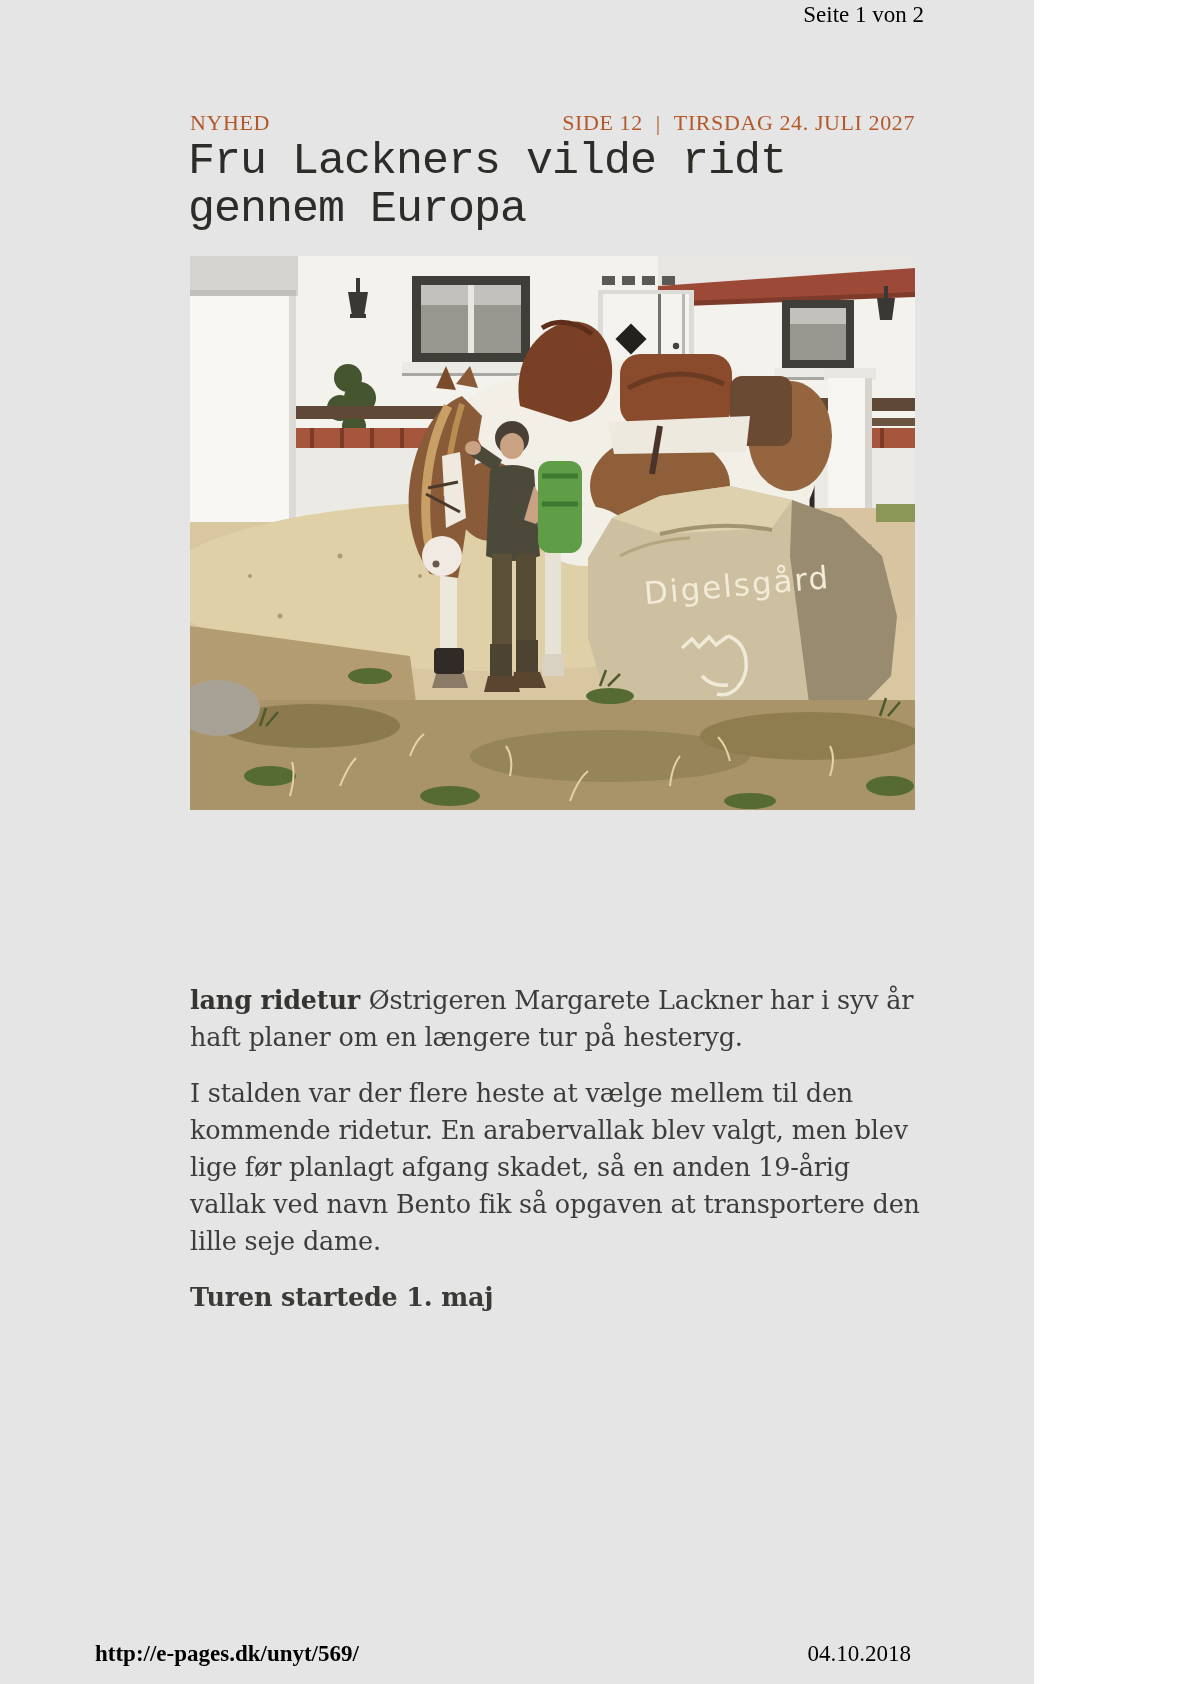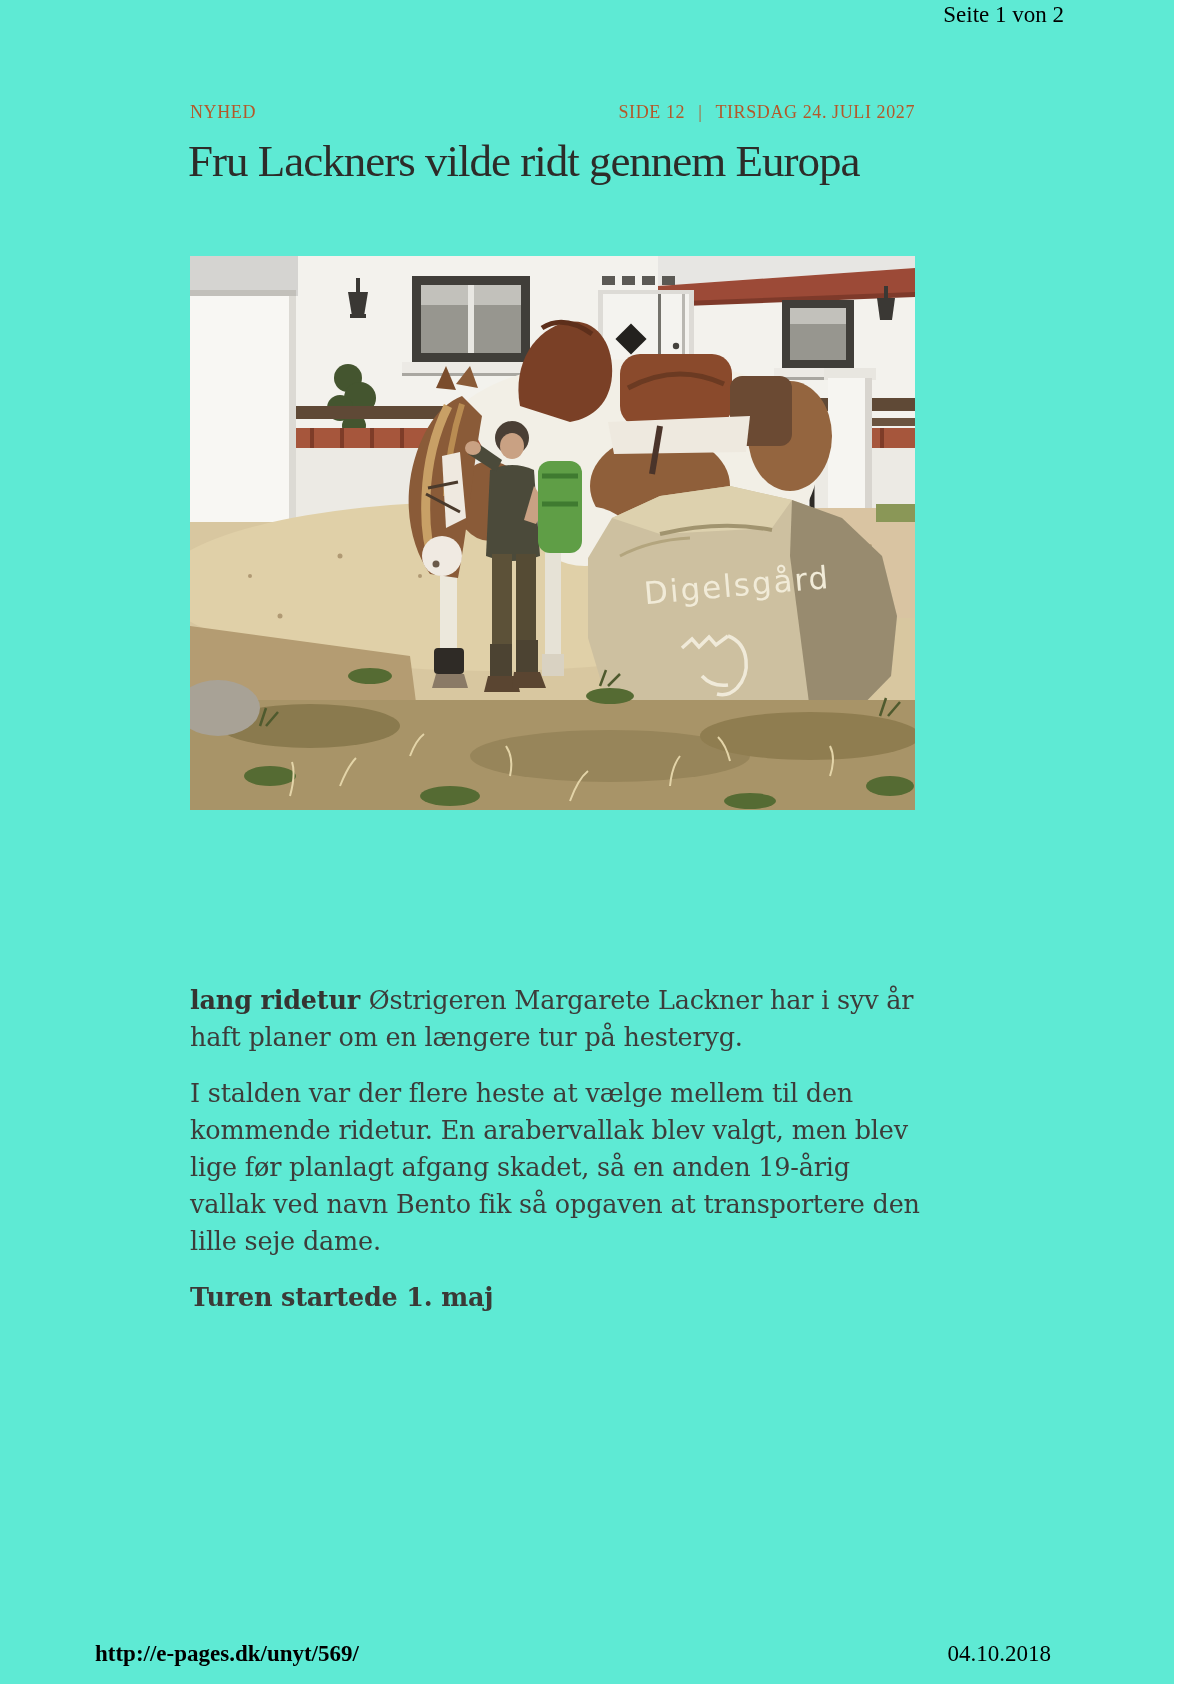--- a/index.html
+++ b/index.html
@@ -1,20 +1,20 @@
 <!DOCTYPE html>
 <html lang="da"><head>
 <meta charset="utf-8">
 <style>
   * { margin:0; padding:0; box-sizing:border-box; }
   html,body { background:#ffffff; }
   .page {
     position:relative;
-    width:1174px; height:1684px;
-    background:#5eead4;
+    width:1034px; height:1684px;
+    background:#e5e5e5;
     font-family:"Liberation Serif", serif;
     color:#000;
     overflow:hidden;
   }
   
   .print-header-right {
     position:absolute; top:2px; right:110px;
     font-size:23px; color:#000;
     font-family:"Liberation Serif", serif;
   }
@@ -24,30 +24,30 @@
     font-family:"Liberation Serif", serif;
     font-weight:bold;
   }
   .print-footer-right {
     position:absolute; top:1641px; right:123px;
     font-size:23px; color:#000;
     font-family:"Liberation Serif", serif;
   }
   
   .kicker {
-    position:absolute; left:190px; top:102px; width:725px;
+    position:absolute; left:190px; top:110px; width:725px;
     display:flex; justify-content:space-between; align-items:flex-start;
-    font-size:18px; letter-spacing:0.6px; color:#b4582a;
+    font-size:22px; letter-spacing:0.6px; color:#b4582a;
     font-family:"Liberation Serif", serif;
   }
   .kicker .right { display:flex; gap:13px; align-items:baseline; }
   .kicker .sep { color:#b4582a; }
   .headline {
     position:absolute; left:188px; top:138px; width:745px;
-    font-family:Liberation Serif, serif;
+    font-family:Liberation Mono, monospace;
     font-size:45px; line-height:1.06; letter-spacing:-1px;
     color:#2d2c29; font-weight:400;
   }
   .photo-wrap {
     position:absolute; left:190px; top:256px; width:725px; height:554px;
     background:#d8c7a0;
   }
   .photo-wrap svg { display:block; }
   .subtitle {
     position:absolute; left:190px; top:836px; width:740px;

